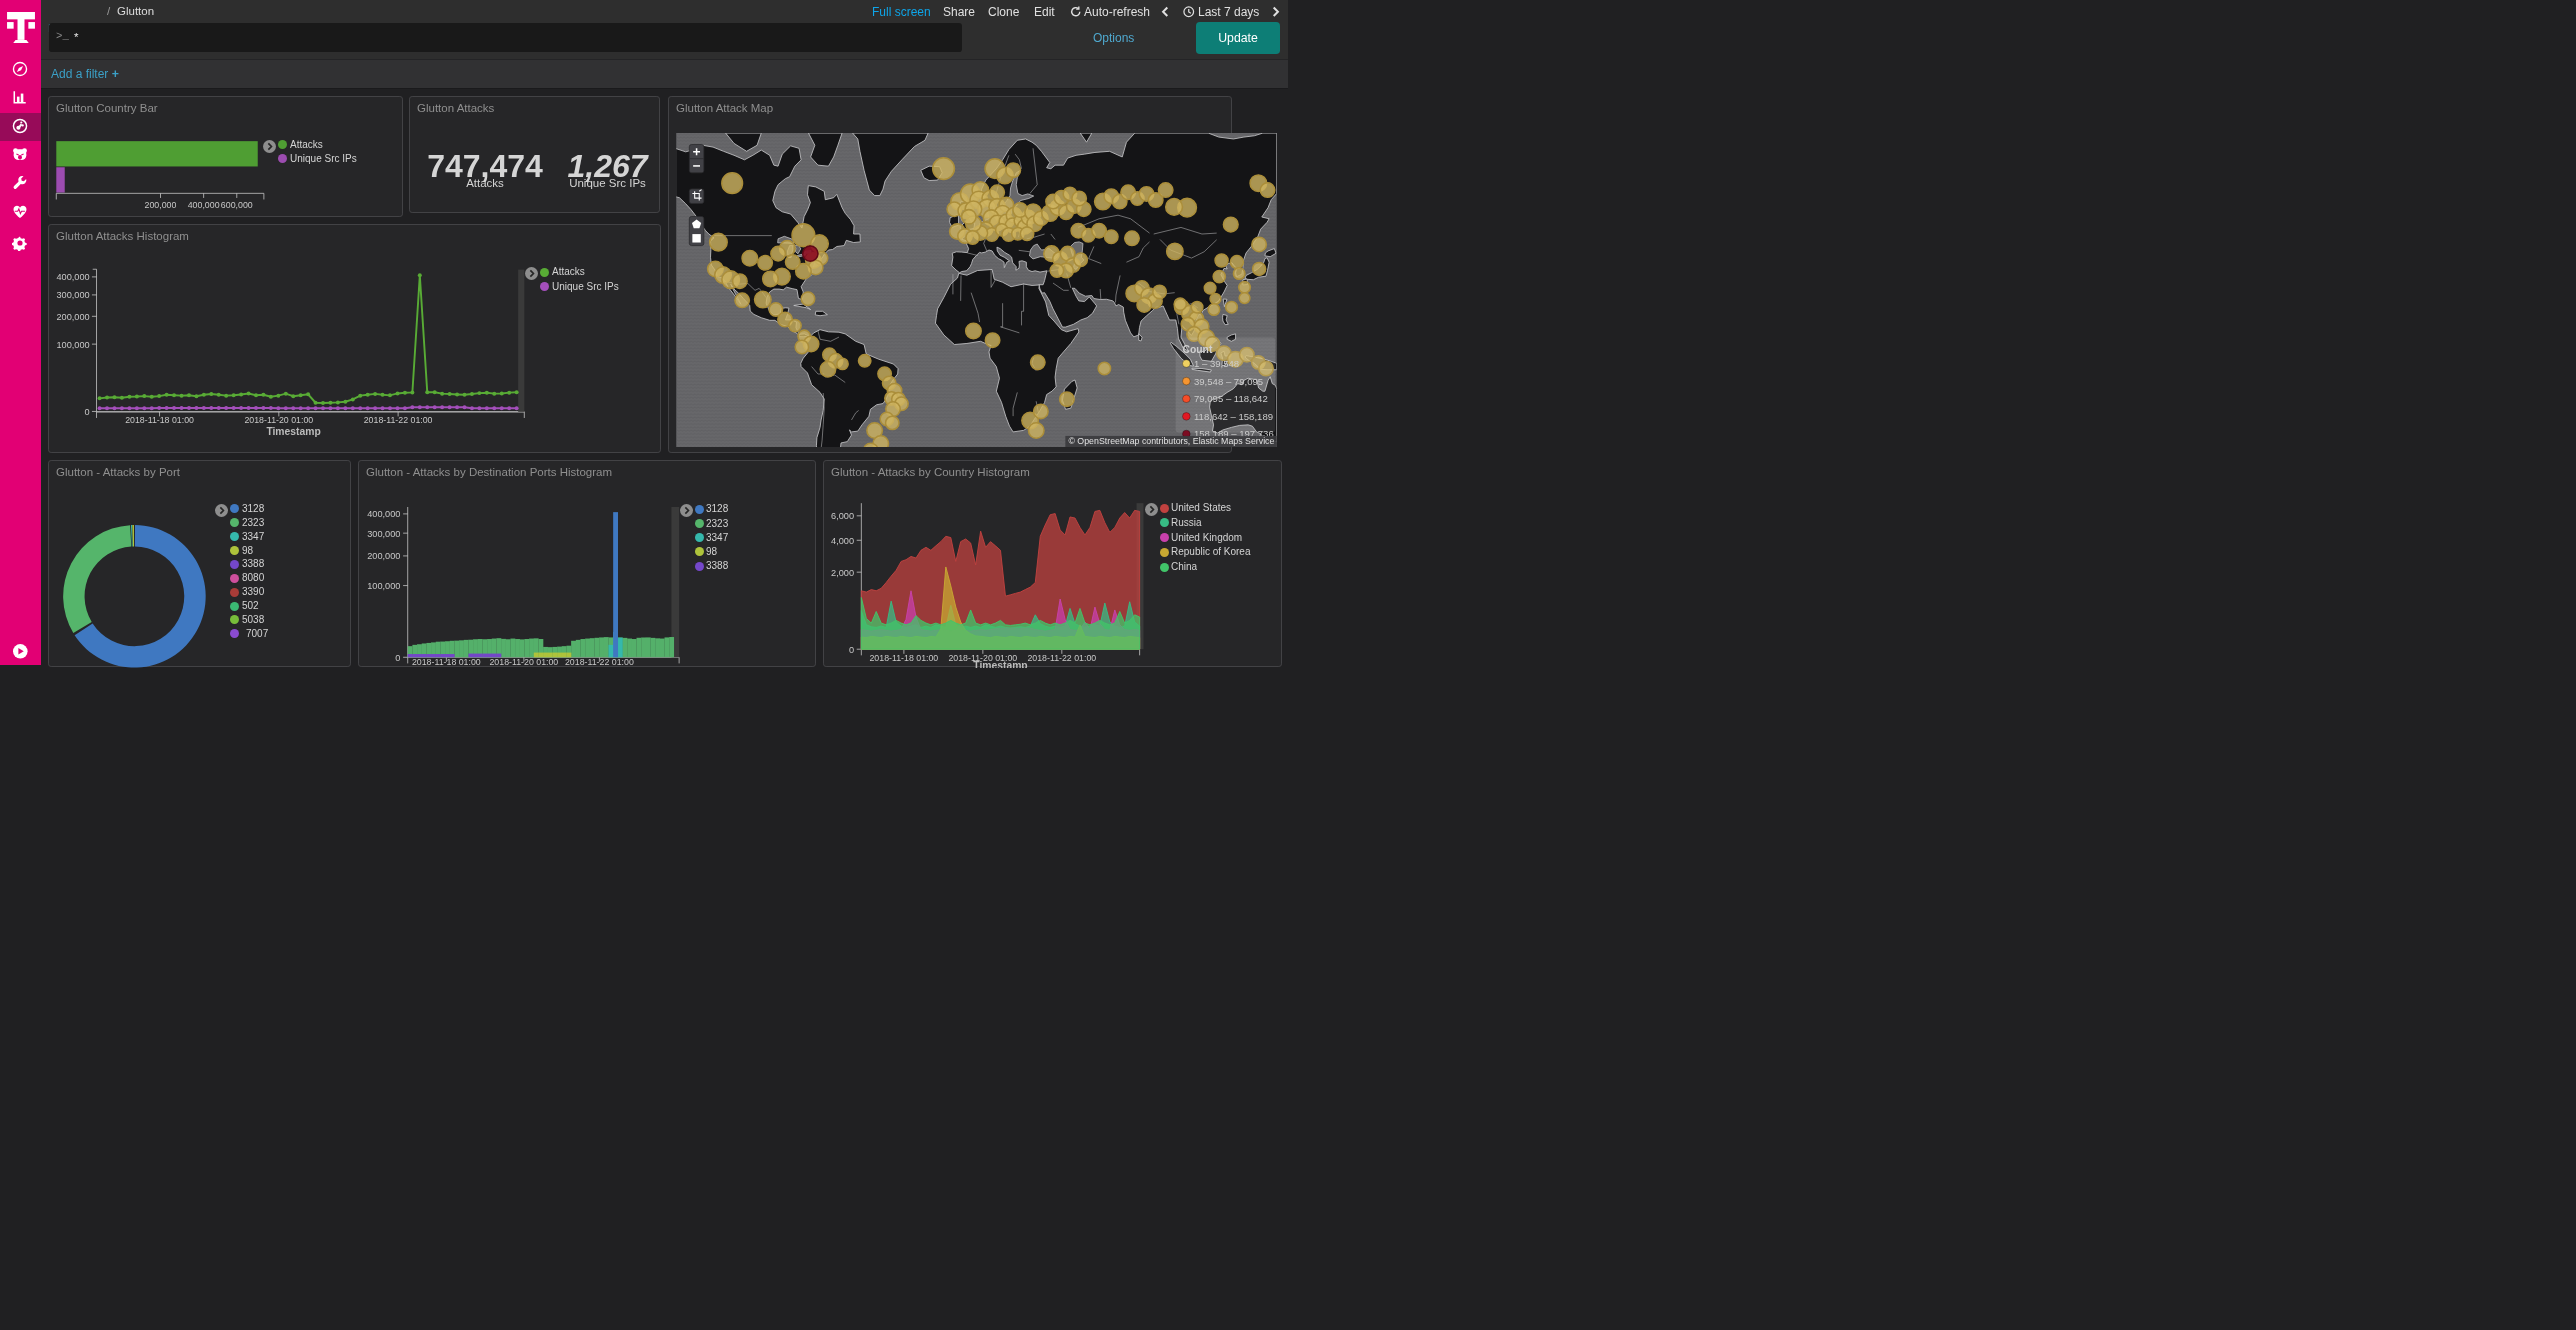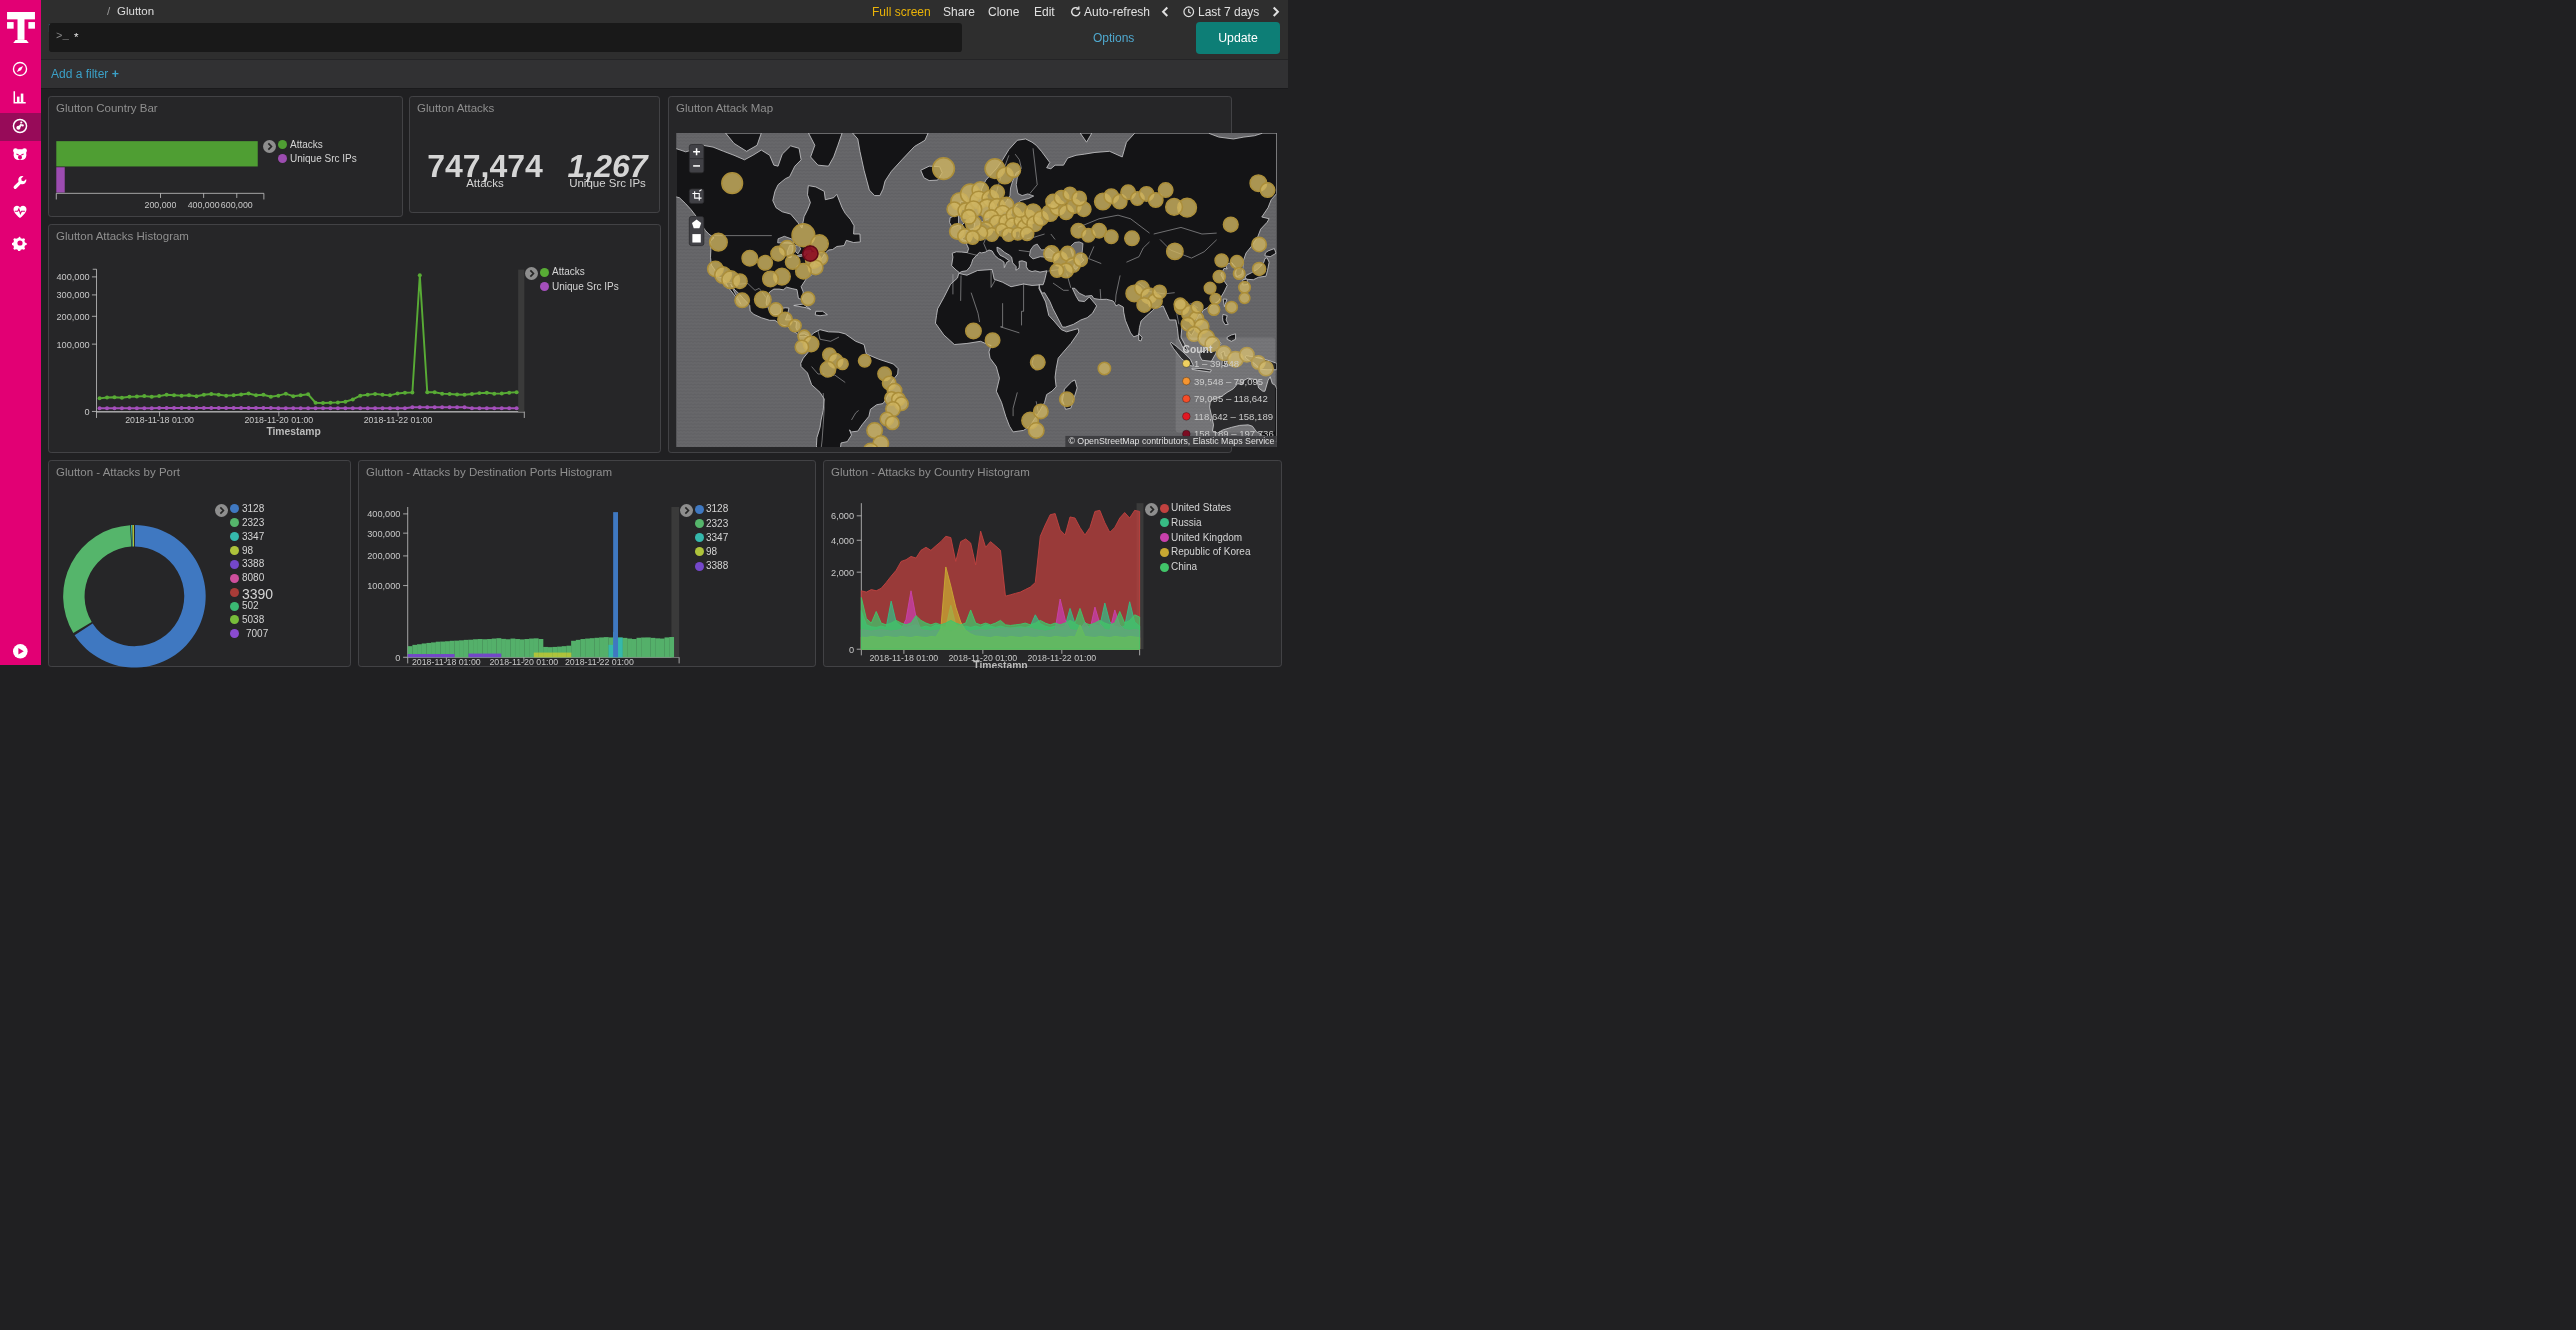--- a/index.html
+++ b/index.html
@@ -54,21 +54,21 @@
     </svg>
     <svg class="abs" style="left:13.4px;top:644px" width="14.6" height="14.6" viewBox="0 0 19 19">
       <circle cx="9.5" cy="9.5" r="9.5" fill="#fff"></circle>
       <path d="M7,5.2 l7,4.3 l-7,4.3 Z" fill="#e20074"></path>
     </svg>
   </div>
 <div class="abs" style="left:41px;top:0;width:1247px;height:59px;background:#2e2e2e;"></div>
 <div class="abs" style="left:48px;top:5.4px;font-size:11.5px;color:#4fa8ce;margin-top:17px;">Dashboard</div>
 <div class="abs" style="left:107px;top:5.4px;font-size:11.5px;color:#9a9a9a;">/</div>
 <div class="abs" style="left:117px;top:5.4px;font-size:11.5px;color:#dcdcdc;">Glutton</div>
-<div class="abs" style="left:872px;top:5.4px;font-size:12px;color:#eab308;">Full screen</div>
+<div class="abs" style="left:872px;top:5.4px;font-size:12px;color:#0ea5e9;">Full screen</div>
 <div class="abs" style="left:943px;top:5.4px;font-size:12px;color:#e0e0e0;">Share</div>
 <div class="abs" style="left:988px;top:5.4px;font-size:12px;color:#e0e0e0;">Clone</div>
 <div class="abs" style="left:1034px;top:5.4px;font-size:12px;color:#e0e0e0;">Edit</div>
 <svg class="abs" style="left:1070px;top:6.1px" width="11.5" height="11.5" viewBox="0 0 15 15">
     <path d="M12.8,7.5 a5.3,5.3 0 1 1 -1.8,-4" stroke="#e0e0e0" stroke-width="1.8" fill="none"></path>
     <path d="M11.5,0.5 v3.5 h-3.5" fill="none" stroke="#e0e0e0" stroke-width="1.8"></path>
   </svg>
 <div class="abs" style="left:1084px;top:5.4px;font-size:12px;color:#e0e0e0;">Auto-refresh</div>
 <svg class="abs" style="left:1160px;top:6.1px" width="10" height="11.5" viewBox="0 0 13 15">
     <path d="M9.5,2 L4,7.5 L9.5,13" stroke="#e0e0e0" stroke-width="2.6" fill="none"></path>
@@ -583,21 +583,21 @@
 <div style="position:absolute;left:242px;top:517px;font-size:10px;color:#d4d4d4;white-space:nowrap;">2323</div>
 <div style="position:absolute;left:230px;top:532px;width:9.2px;height:9.2px;border-radius:50%;background:#35b8ac"></div>
 <div style="position:absolute;left:242px;top:531px;font-size:10px;color:#d4d4d4;white-space:nowrap;">3347</div>
 <div style="position:absolute;left:230px;top:546px;width:9.2px;height:9.2px;border-radius:50%;background:#aec33b"></div>
 <div style="position:absolute;left:242px;top:545px;font-size:10px;color:#d4d4d4;white-space:nowrap;">98</div>
 <div style="position:absolute;left:230px;top:560px;width:9.2px;height:9.2px;border-radius:50%;background:#7447c9"></div>
 <div style="position:absolute;left:242px;top:558px;font-size:10px;color:#d4d4d4;white-space:nowrap;">3388</div>
 <div style="position:absolute;left:230px;top:574px;width:9.2px;height:9.2px;border-radius:50%;background:#ce4f9d"></div>
 <div style="position:absolute;left:242px;top:572px;font-size:10px;color:#d4d4d4;white-space:nowrap;">8080</div>
 <div style="position:absolute;left:230px;top:588px;width:9.2px;height:9.2px;border-radius:50%;background:#a83c38"></div>
-<div style="position:absolute;left:242px;top:586px;font-size:14px;color:#d4d4d4;white-space:nowrap;">3390</div>
+<div style="position:absolute;left:242px;top:586px;font-size:10px;color:#d4d4d4;white-space:nowrap;">3390</div>
 <div style="position:absolute;left:230px;top:602px;width:9.2px;height:9.2px;border-radius:50%;background:#3bb873"></div>
 <div style="position:absolute;left:242px;top:600px;font-size:10px;color:#d4d4d4;white-space:nowrap;">502</div>
 <div style="position:absolute;left:230px;top:615px;width:9.2px;height:9.2px;border-radius:50%;background:#77bd3a"></div>
 <div style="position:absolute;left:242px;top:614px;font-size:10px;color:#d4d4d4;white-space:nowrap;">5038</div>
 <div style="position:absolute;left:230px;top:629px;width:9.2px;height:9.2px;border-radius:50%;background:#8a4bd0"></div>
 <div style="position:absolute;left:246px;top:628px;font-size:10px;color:#d4d4d4;white-space:nowrap;">7007</div>
 <div class="panel" style="left:358px;top:460px;width:458px;height:207px;">
     <div class="ptitle">Glutton - Attacks by Destination Ports Histogram</div>
     <svg width="457" height="207" viewBox="0 0 596 270" style="position:absolute;left:0;top:0">
       <path d="M63.5,60 v196" stroke="#ccc" fill="none"></path>

